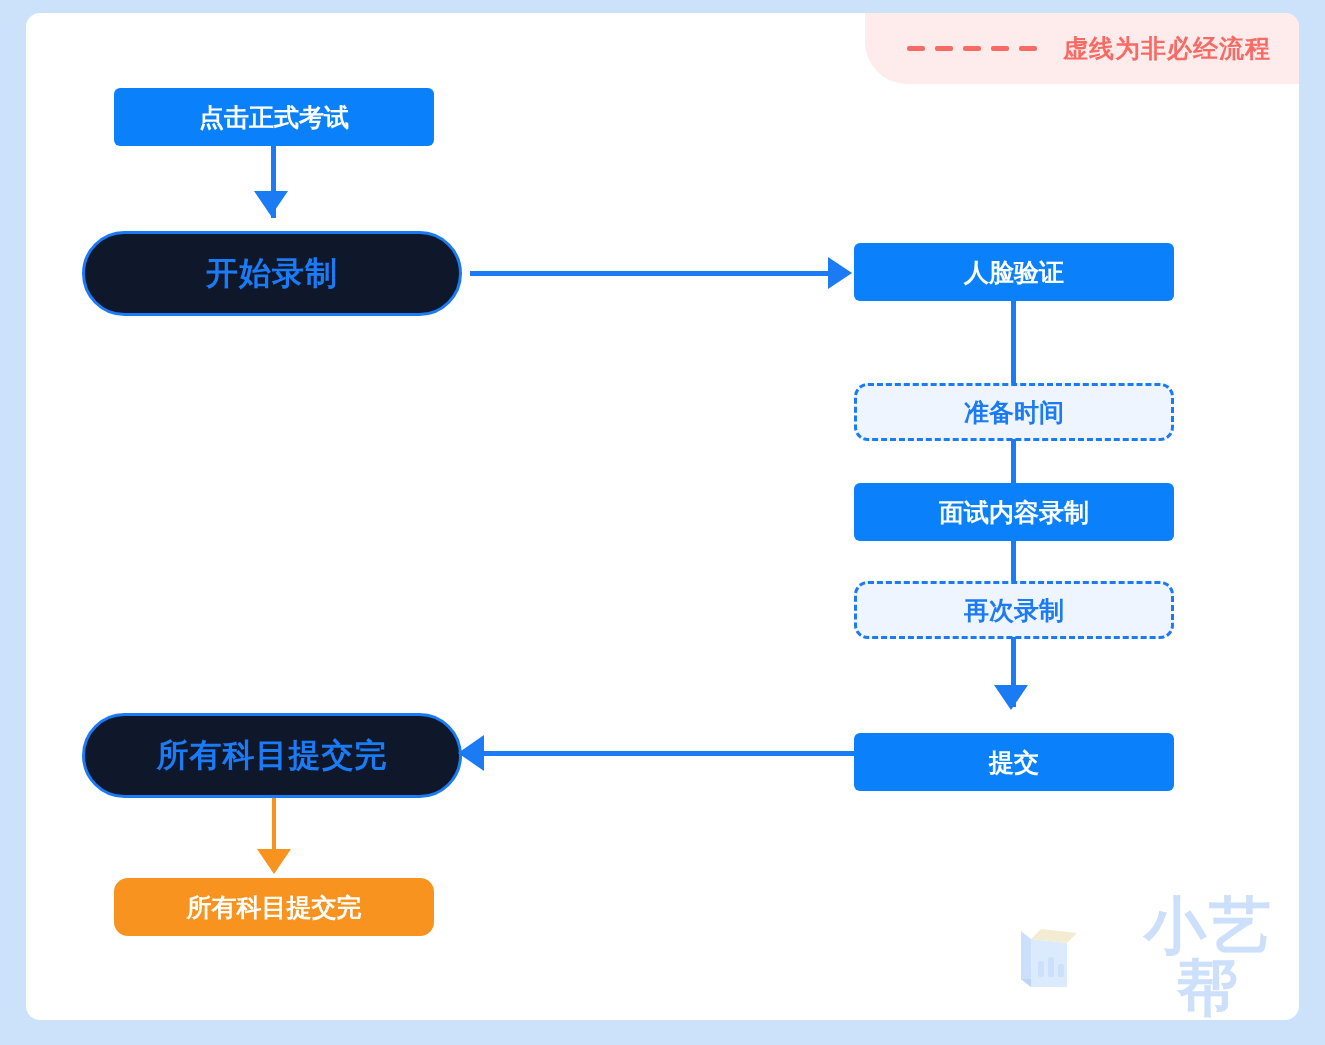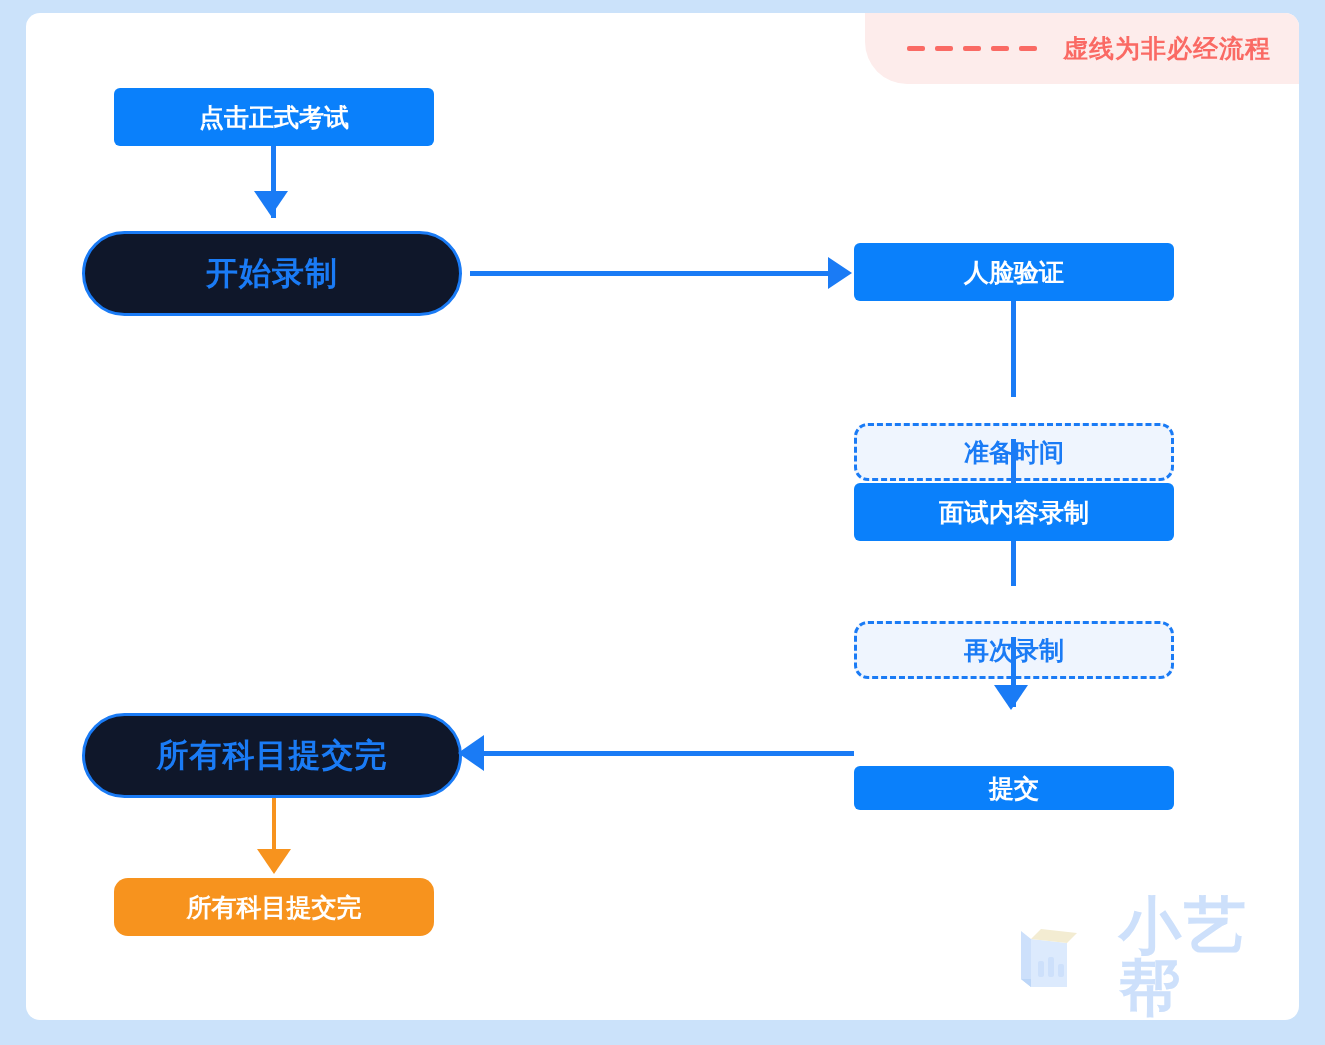--- a/index.html
+++ b/index.html
@@ -25,20 +25,21 @@
   }
   #panel {
     position: absolute;
     left: 26px;
     top: 13px;
     width: 1273px;
     height: 1007px;
     background: #ffffff;
     border-radius: 14px;
     overflow: hidden;
+    text-align: center;
   }
 
   
   #legend {
     position: absolute;
     right: 0;
     top: 0;
     height: 71px;
     padding: 0 28px 0 42px;
     background: #fdeceb;
@@ -100,21 +101,20 @@
     font-weight: bold;
     letter-spacing: 1px;
   }
   .node-dashed {
     background: #eff5fe;
     color: #1a7bf5;
     border: 3px dashed #1a7bf5;
     border-radius: 14px;
     font-size: 25px;
     font-weight: bold;
-    margin-top: 40px;
   }
 
   
   .line-v {
     position: absolute;
     background: #1a7bf5;
     width: 5px;
   }
   .line-v.thin { width: 4px; }
   .line-h {
@@ -226,21 +226,21 @@
 
     <div class="line-v" style="left:985px; top:528px; height:45px;"></div>
 
     <div class="node node-dashed" style="left:828px; top:568px; width:320px; height:58px;">
       <span>再次录制</span>
     </div>
 
     <div class="line-v" style="left:985px; top:624px; height:70px;"></div>
     <div class="arrow-down" style="left:968px; top:672px;"></div>
 
-    <div class="node node-solid" style="left:828px; top:753px; width:320px; height:44px;">
+    <div class="node node-solid" style="left:828px; top:720px; width:320px; height:58px;">
       <span>提交</span>
     </div>
 
     <div class="line-h" style="left:458px; top:738px; width:370px;"></div>
     <div class="arrow-left" style="left:432px; top:722px;"></div>
 
     <div id="watermark">
       <span>
         <svg width="76" height="76" viewBox="0 0 76 76" aria-hidden="true">
           <path d="M10 14 L10 62 L20 70 L20 22 Z" fill="#cde0fb"></path>

